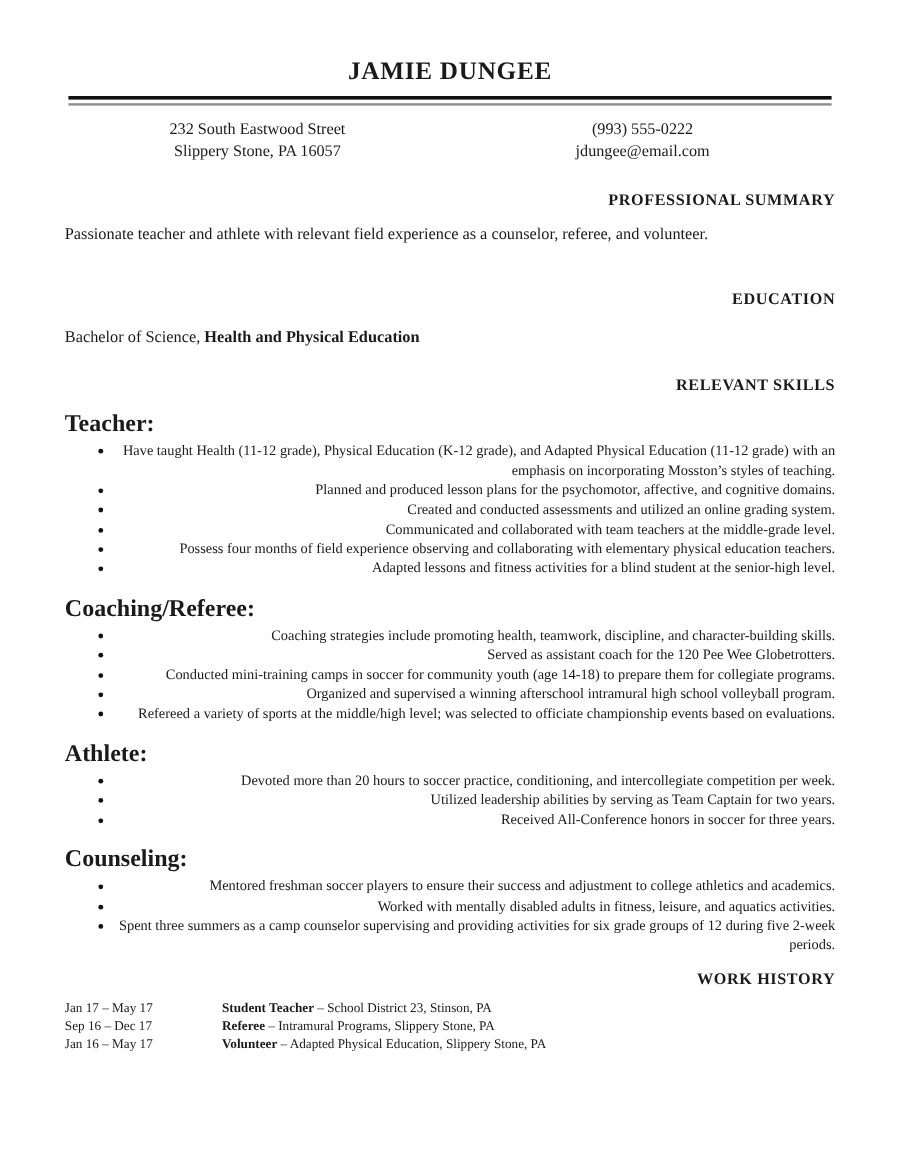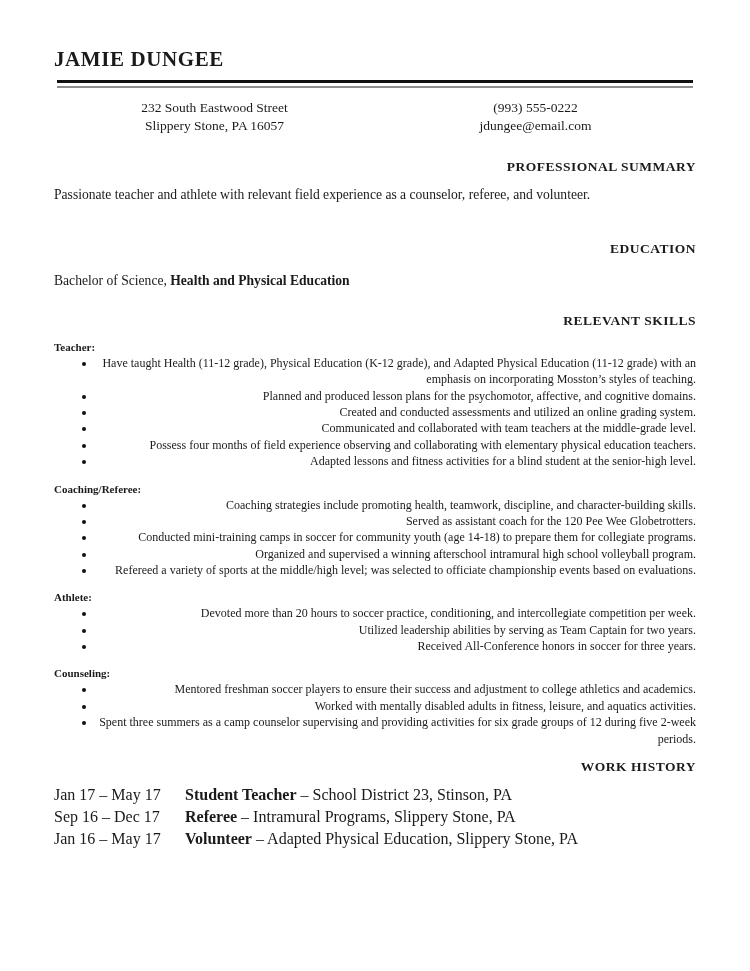--- a/index.html
+++ b/index.html
@@ -19,21 +19,21 @@
     position: relative;
     width: 750px;
     height: 971px;
     box-sizing: border-box;
     padding: 0 54px;
     background: #ffffff;
   }
 
   
   .name-title {
-    text-align: left;
+    text-align: center;
     font-size: 21px;
     font-weight: bold;
     letter-spacing: 0.6px;
     padding-top: 48px;
     line-height: 1.1;
   }
 
   .rule-group {
     margin-top: 9px;
     padding: 0 3px;
@@ -67,21 +67,21 @@
     font-weight: bold;
     letter-spacing: 0.5px;
   }
 
   
   .body-line {
     font-size: 13.6px;
     line-height: 1.36;
   }
   .sub-heading {
-    font-size: 11px;
+    font-size: 20px;
     font-weight: bold;
     line-height: 1.36;
   }
 
   
   ul.bullets {
     list-style: none;
     margin: 0;
     padding: 0;
   }
@@ -114,21 +114,21 @@
   .sp-group-next   { margin-top: 12px; }
   .sp-work-head    { margin-top: 12px; }
   .sp-work-table   { margin-top: 9px; }
 
   
   table.work {
     border-collapse: collapse;
     width: 100%;
   }
   table.work td {
-    font-size: 16px;
+    font-size: 11px;
     line-height: 1.38;
     padding: 0;
     vertical-align: top;
     white-space: nowrap;
   }
   td.work-date { width: 131px; }
   td.work-role { width: auto; }
 </style>
 </head>
 <body>

